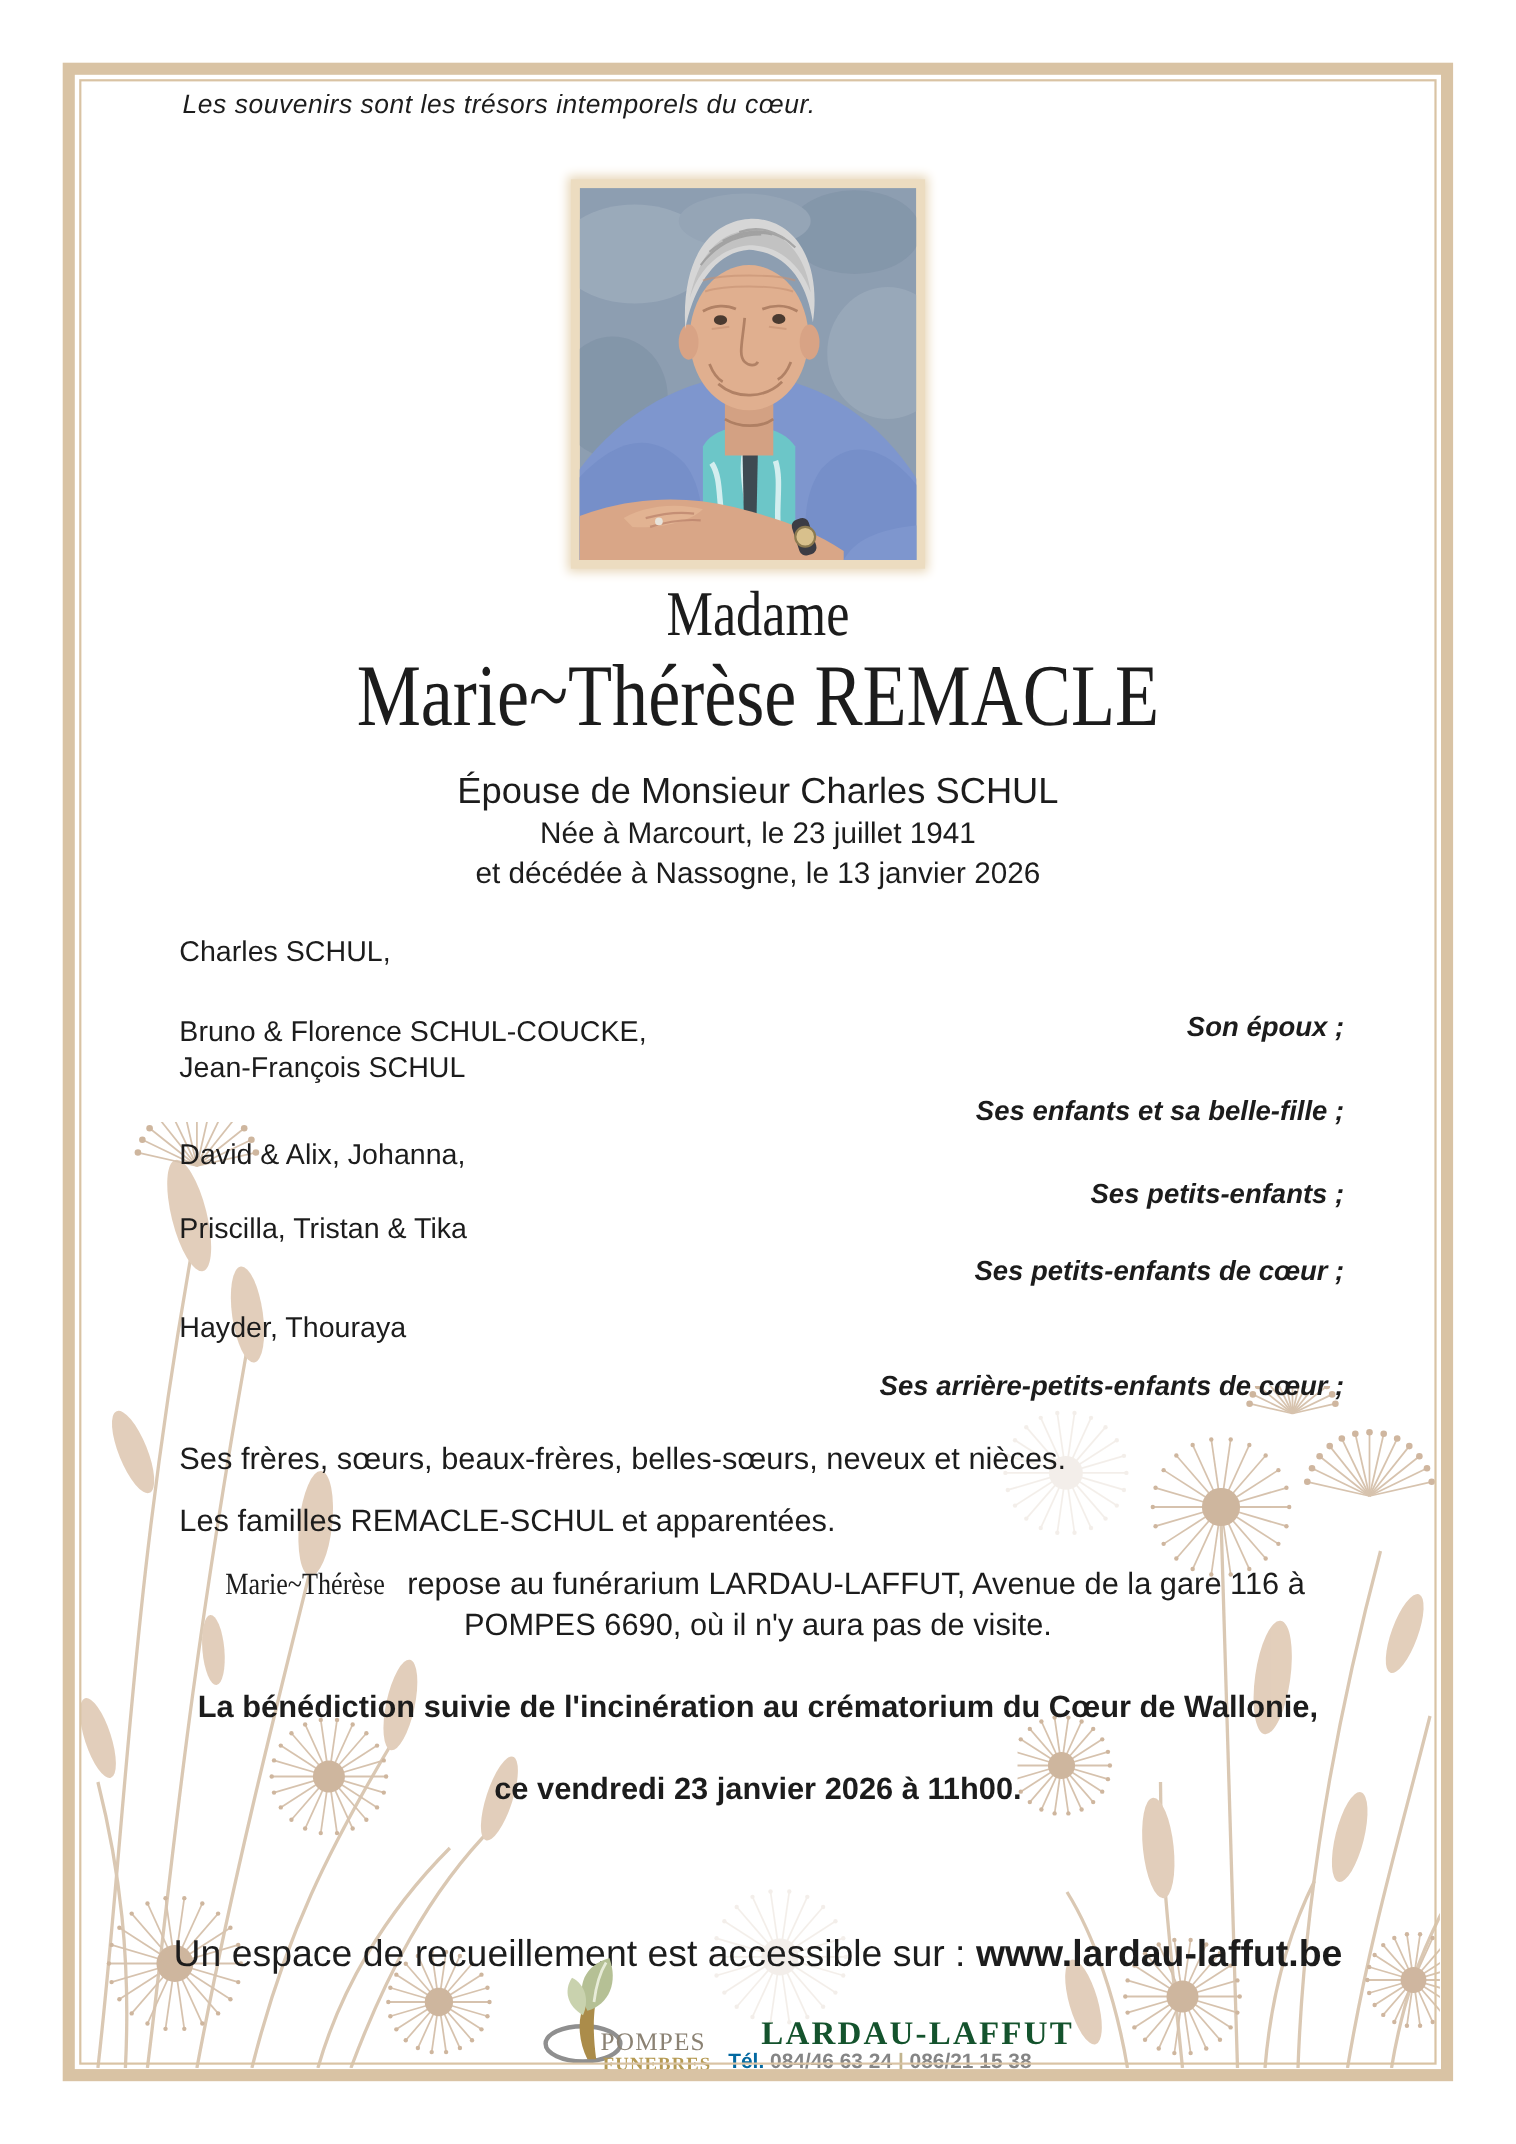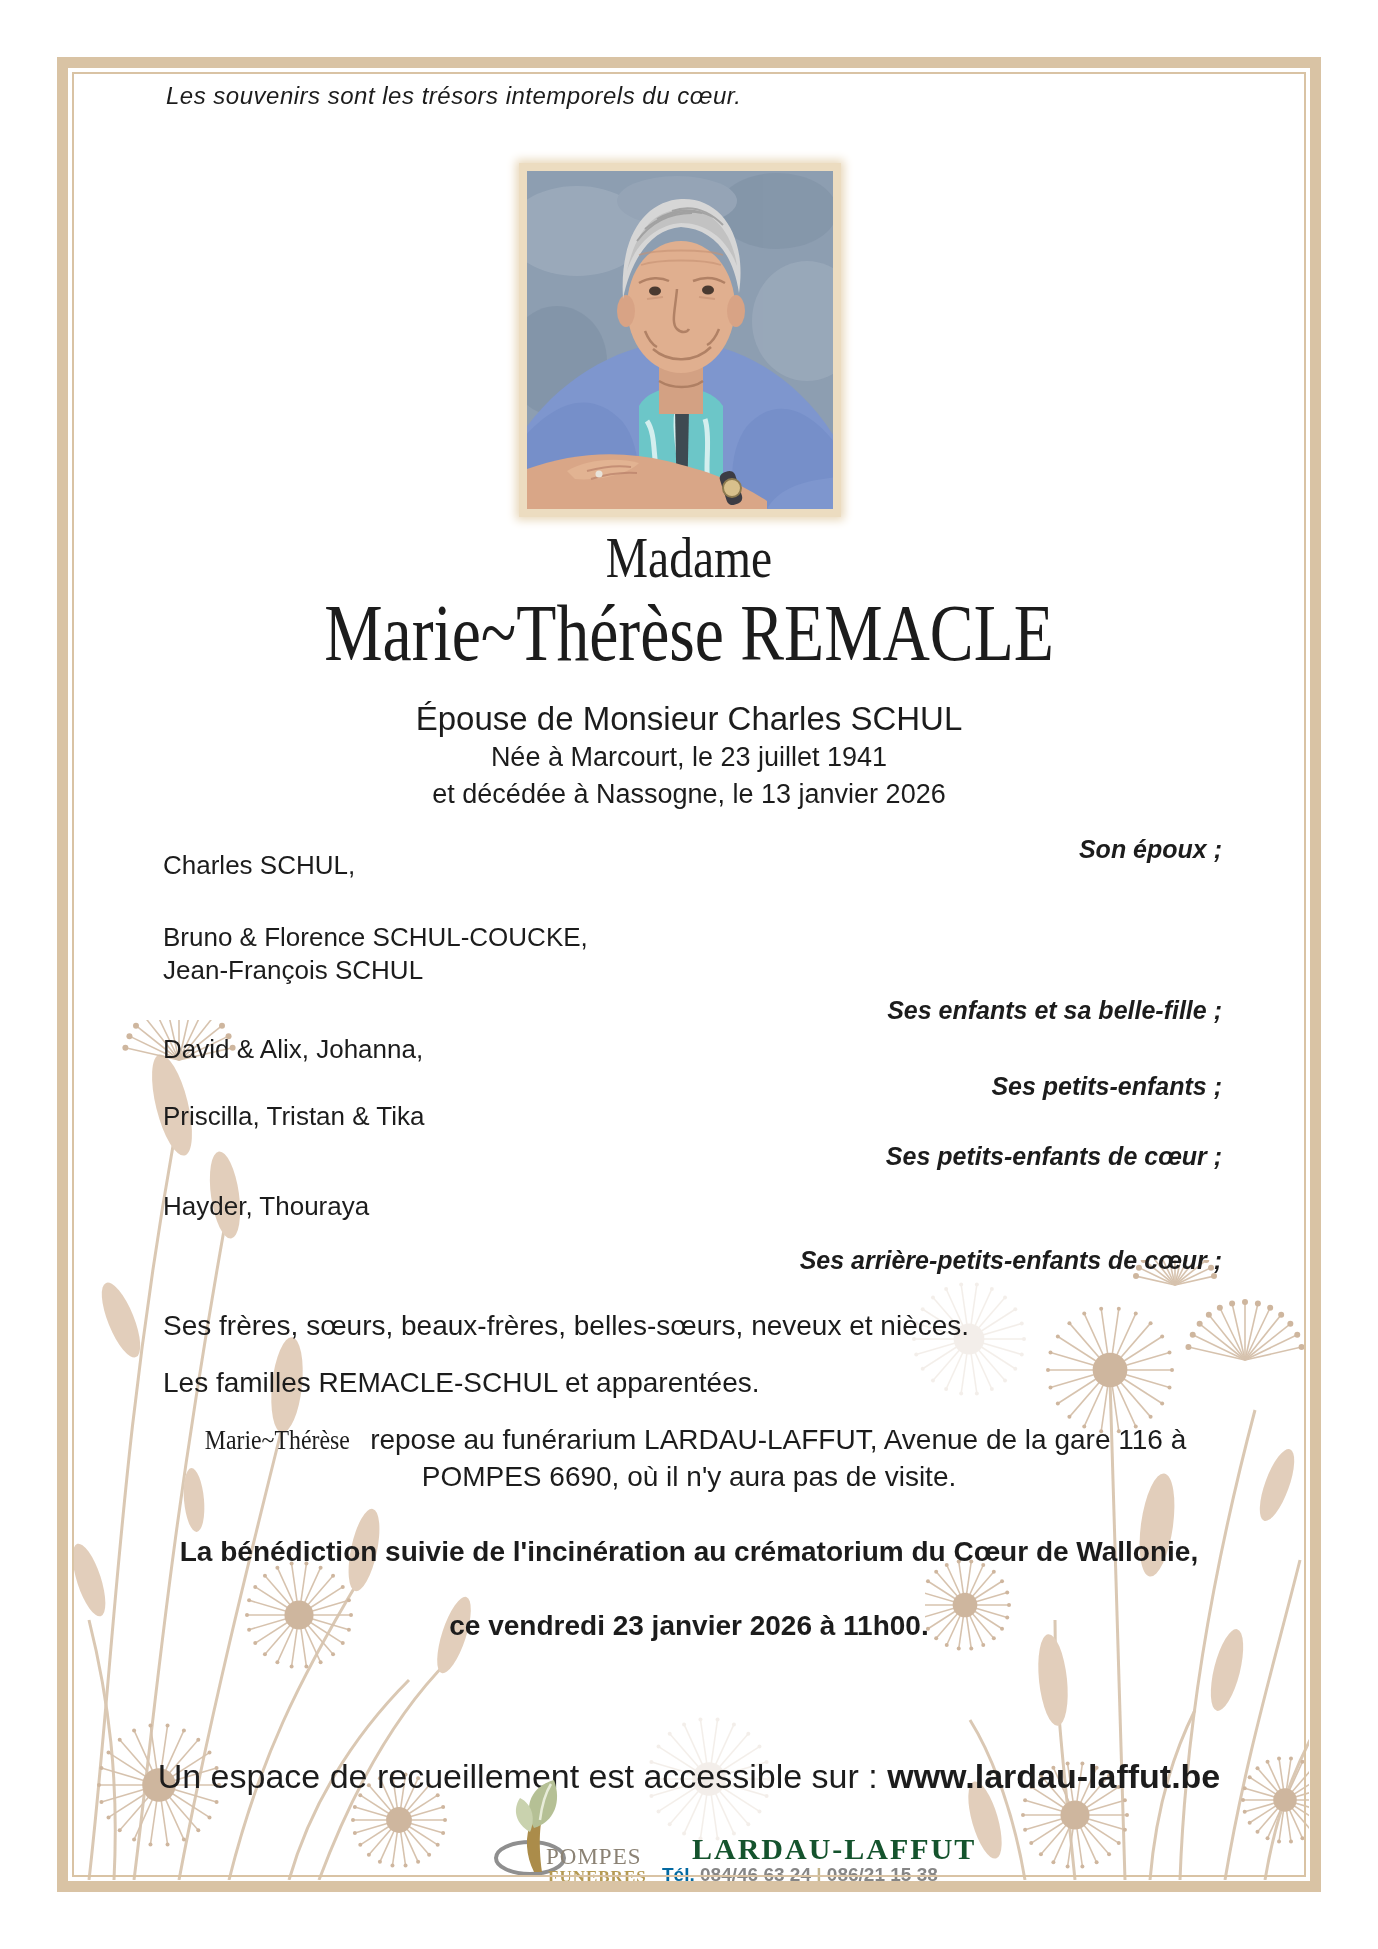--- a/index.html
+++ b/index.html
@@ -24,21 +24,21 @@
   .cc{position:absolute;left:76px;right:76px;text-align:center;z-index:3;}
   .title-serif{font-family:"Liberation Serif",serif;transform:scaleX(.82);transform-origin:center;white-space:nowrap;}
   .t-madame{top:524px;font-size:58px;}
   .t-name{top:588px;font-size:80px;}
   .t-spouse{top:700px;font-size:33px;}
   .t-birth{top:742px;font-size:27px;}
   .t-death{top:779px;font-size:27px;}
   
   .fam-name{position:absolute;left:163px;font-size:26px;z-index:3;}
   .fam-rel{position:absolute;right:156px;font-size:25px;font-weight:bold;font-style:italic;z-index:3;}
-  .y-charles{top:850px}.y-epoux{top:835px}
+  .y-charles{top:850px}.y-epoux{top:920px}
   .y-bruno{top:922px}.y-jf{top:955px}.y-enfants{top:996px}
   .y-david{top:1034px}.y-petits{top:1072px}
   .y-priscilla{top:1101px}.y-pcoeur{top:1142px}
   .y-hayder{top:1191px}.y-arriere{top:1246px}
   
   .ext1{position:absolute;left:163px;top:1310px;font-size:28px;z-index:3;}
   .ext2{position:absolute;left:163px;top:1367px;font-size:28px;z-index:3;}
   
   .repose1{top:1424px;font-size:28px;}
   .repose2{top:1461px;font-size:28px;}

